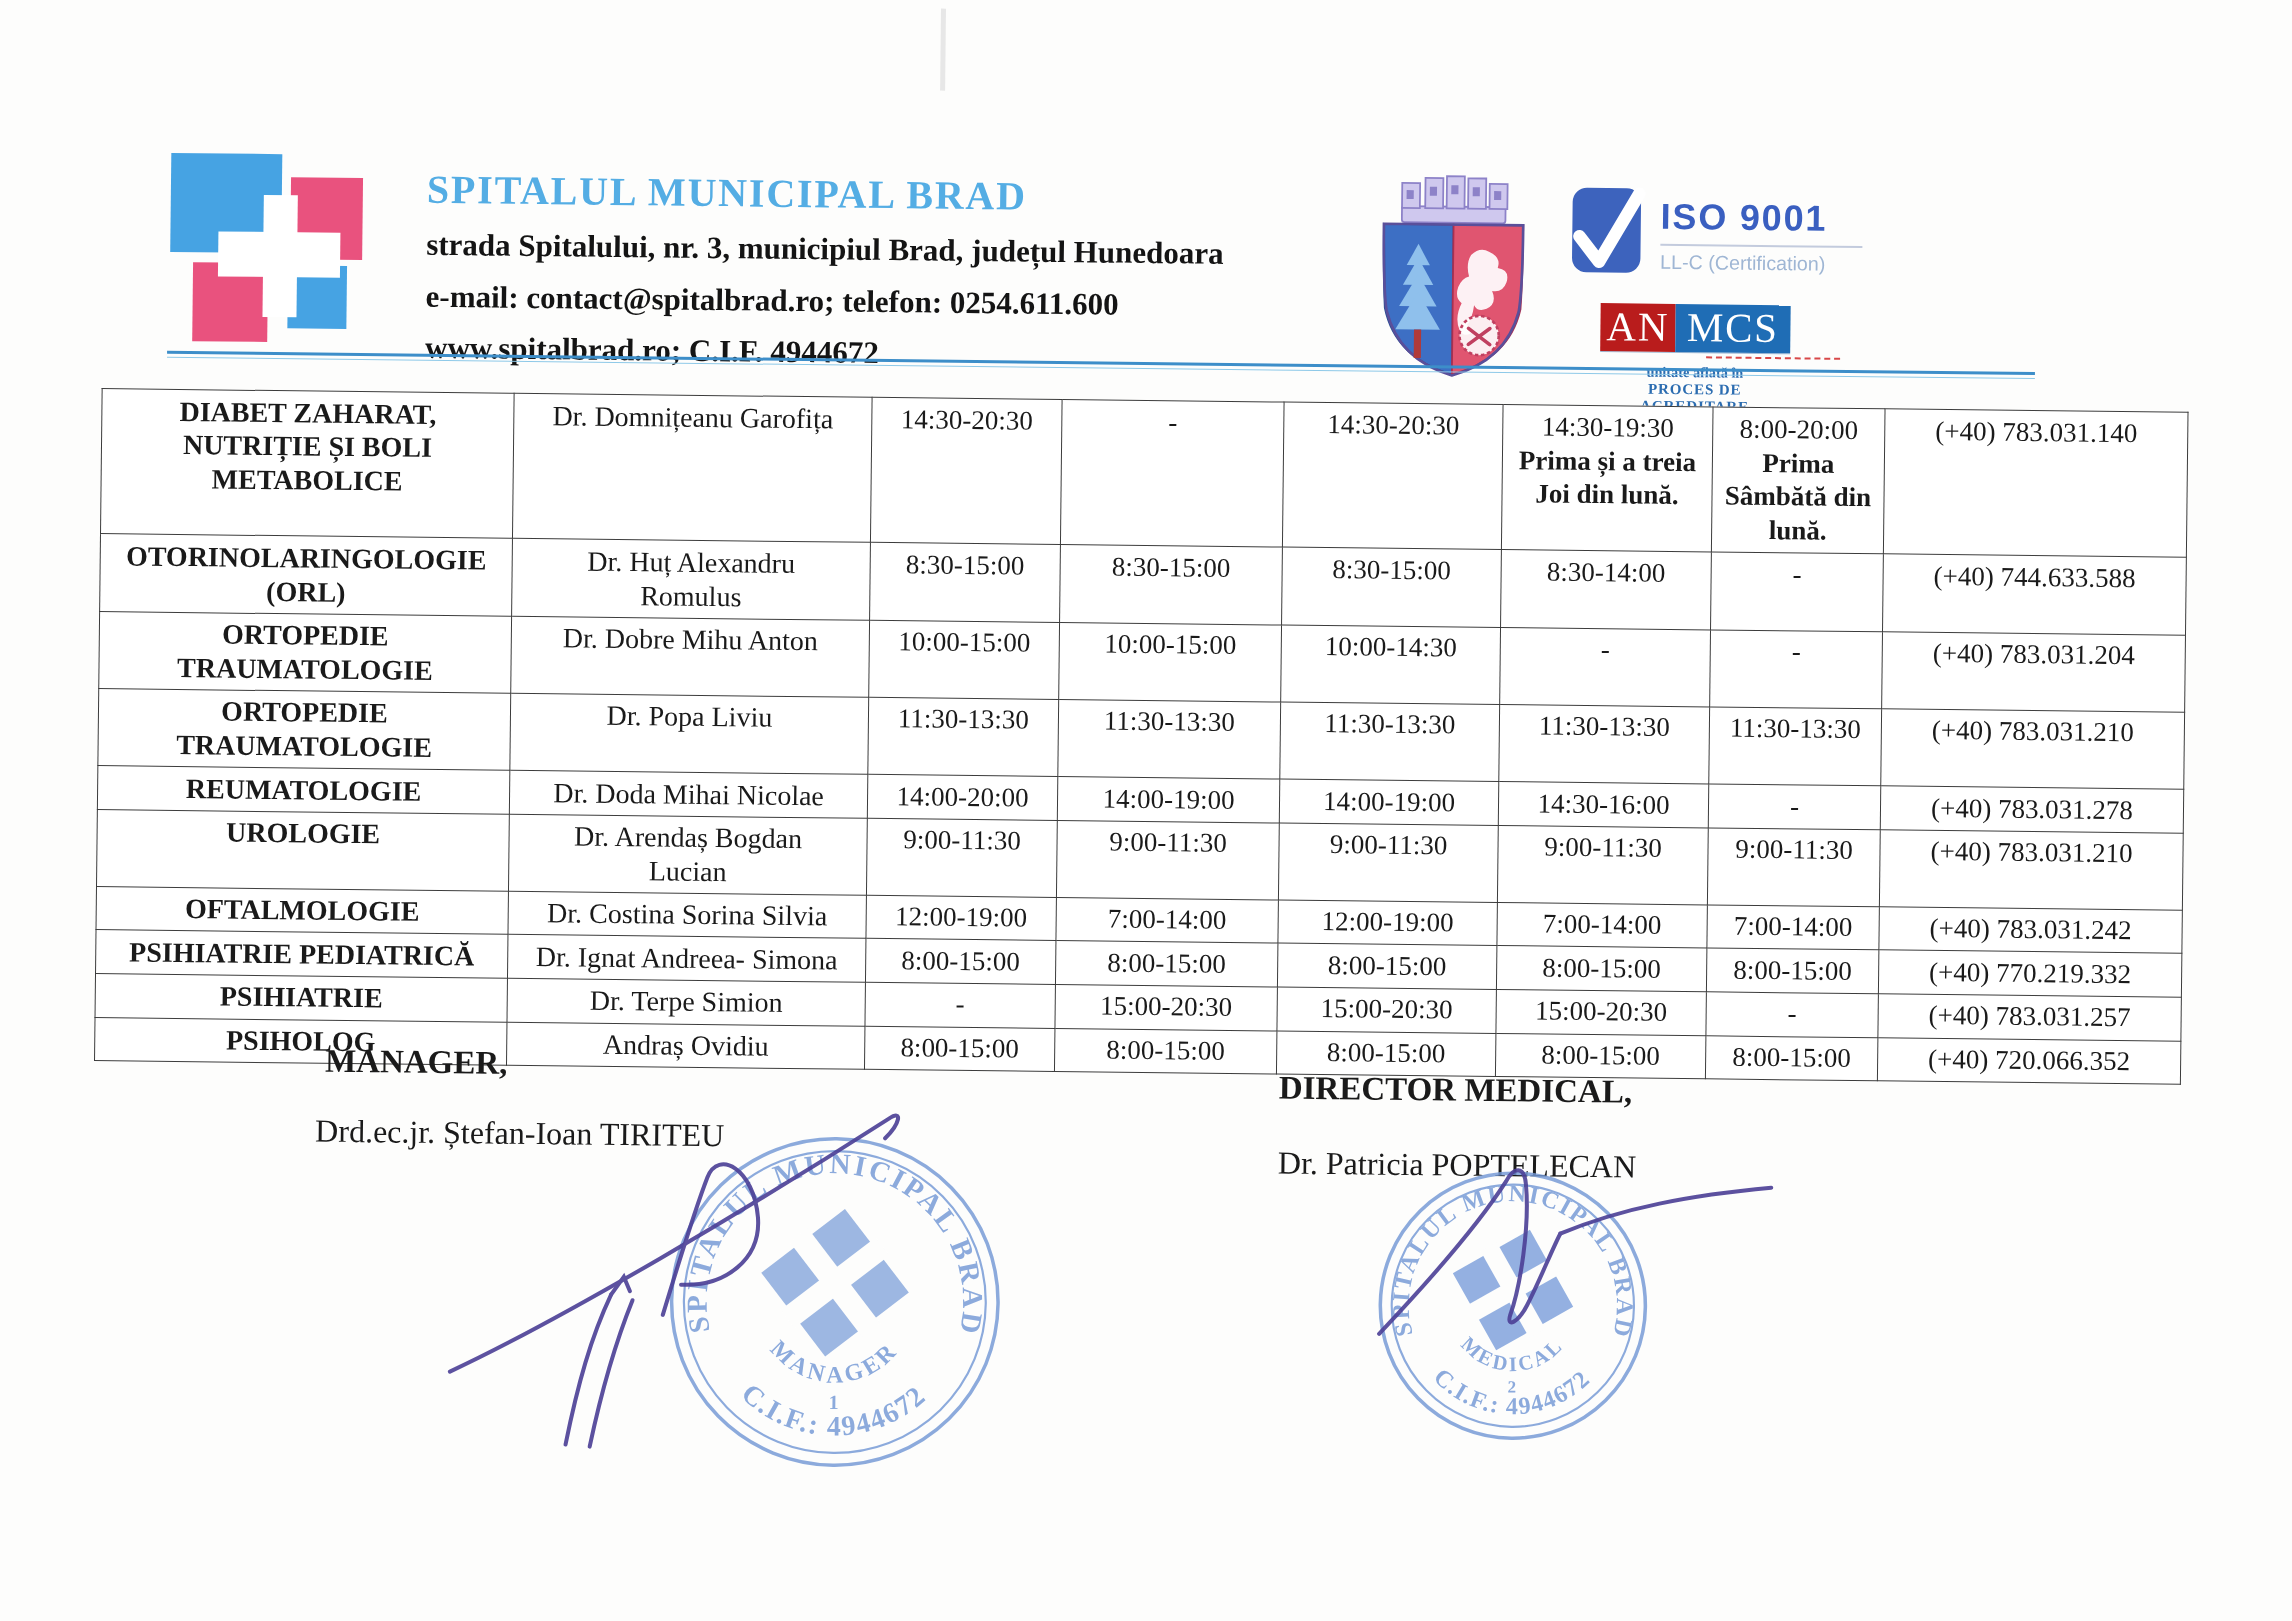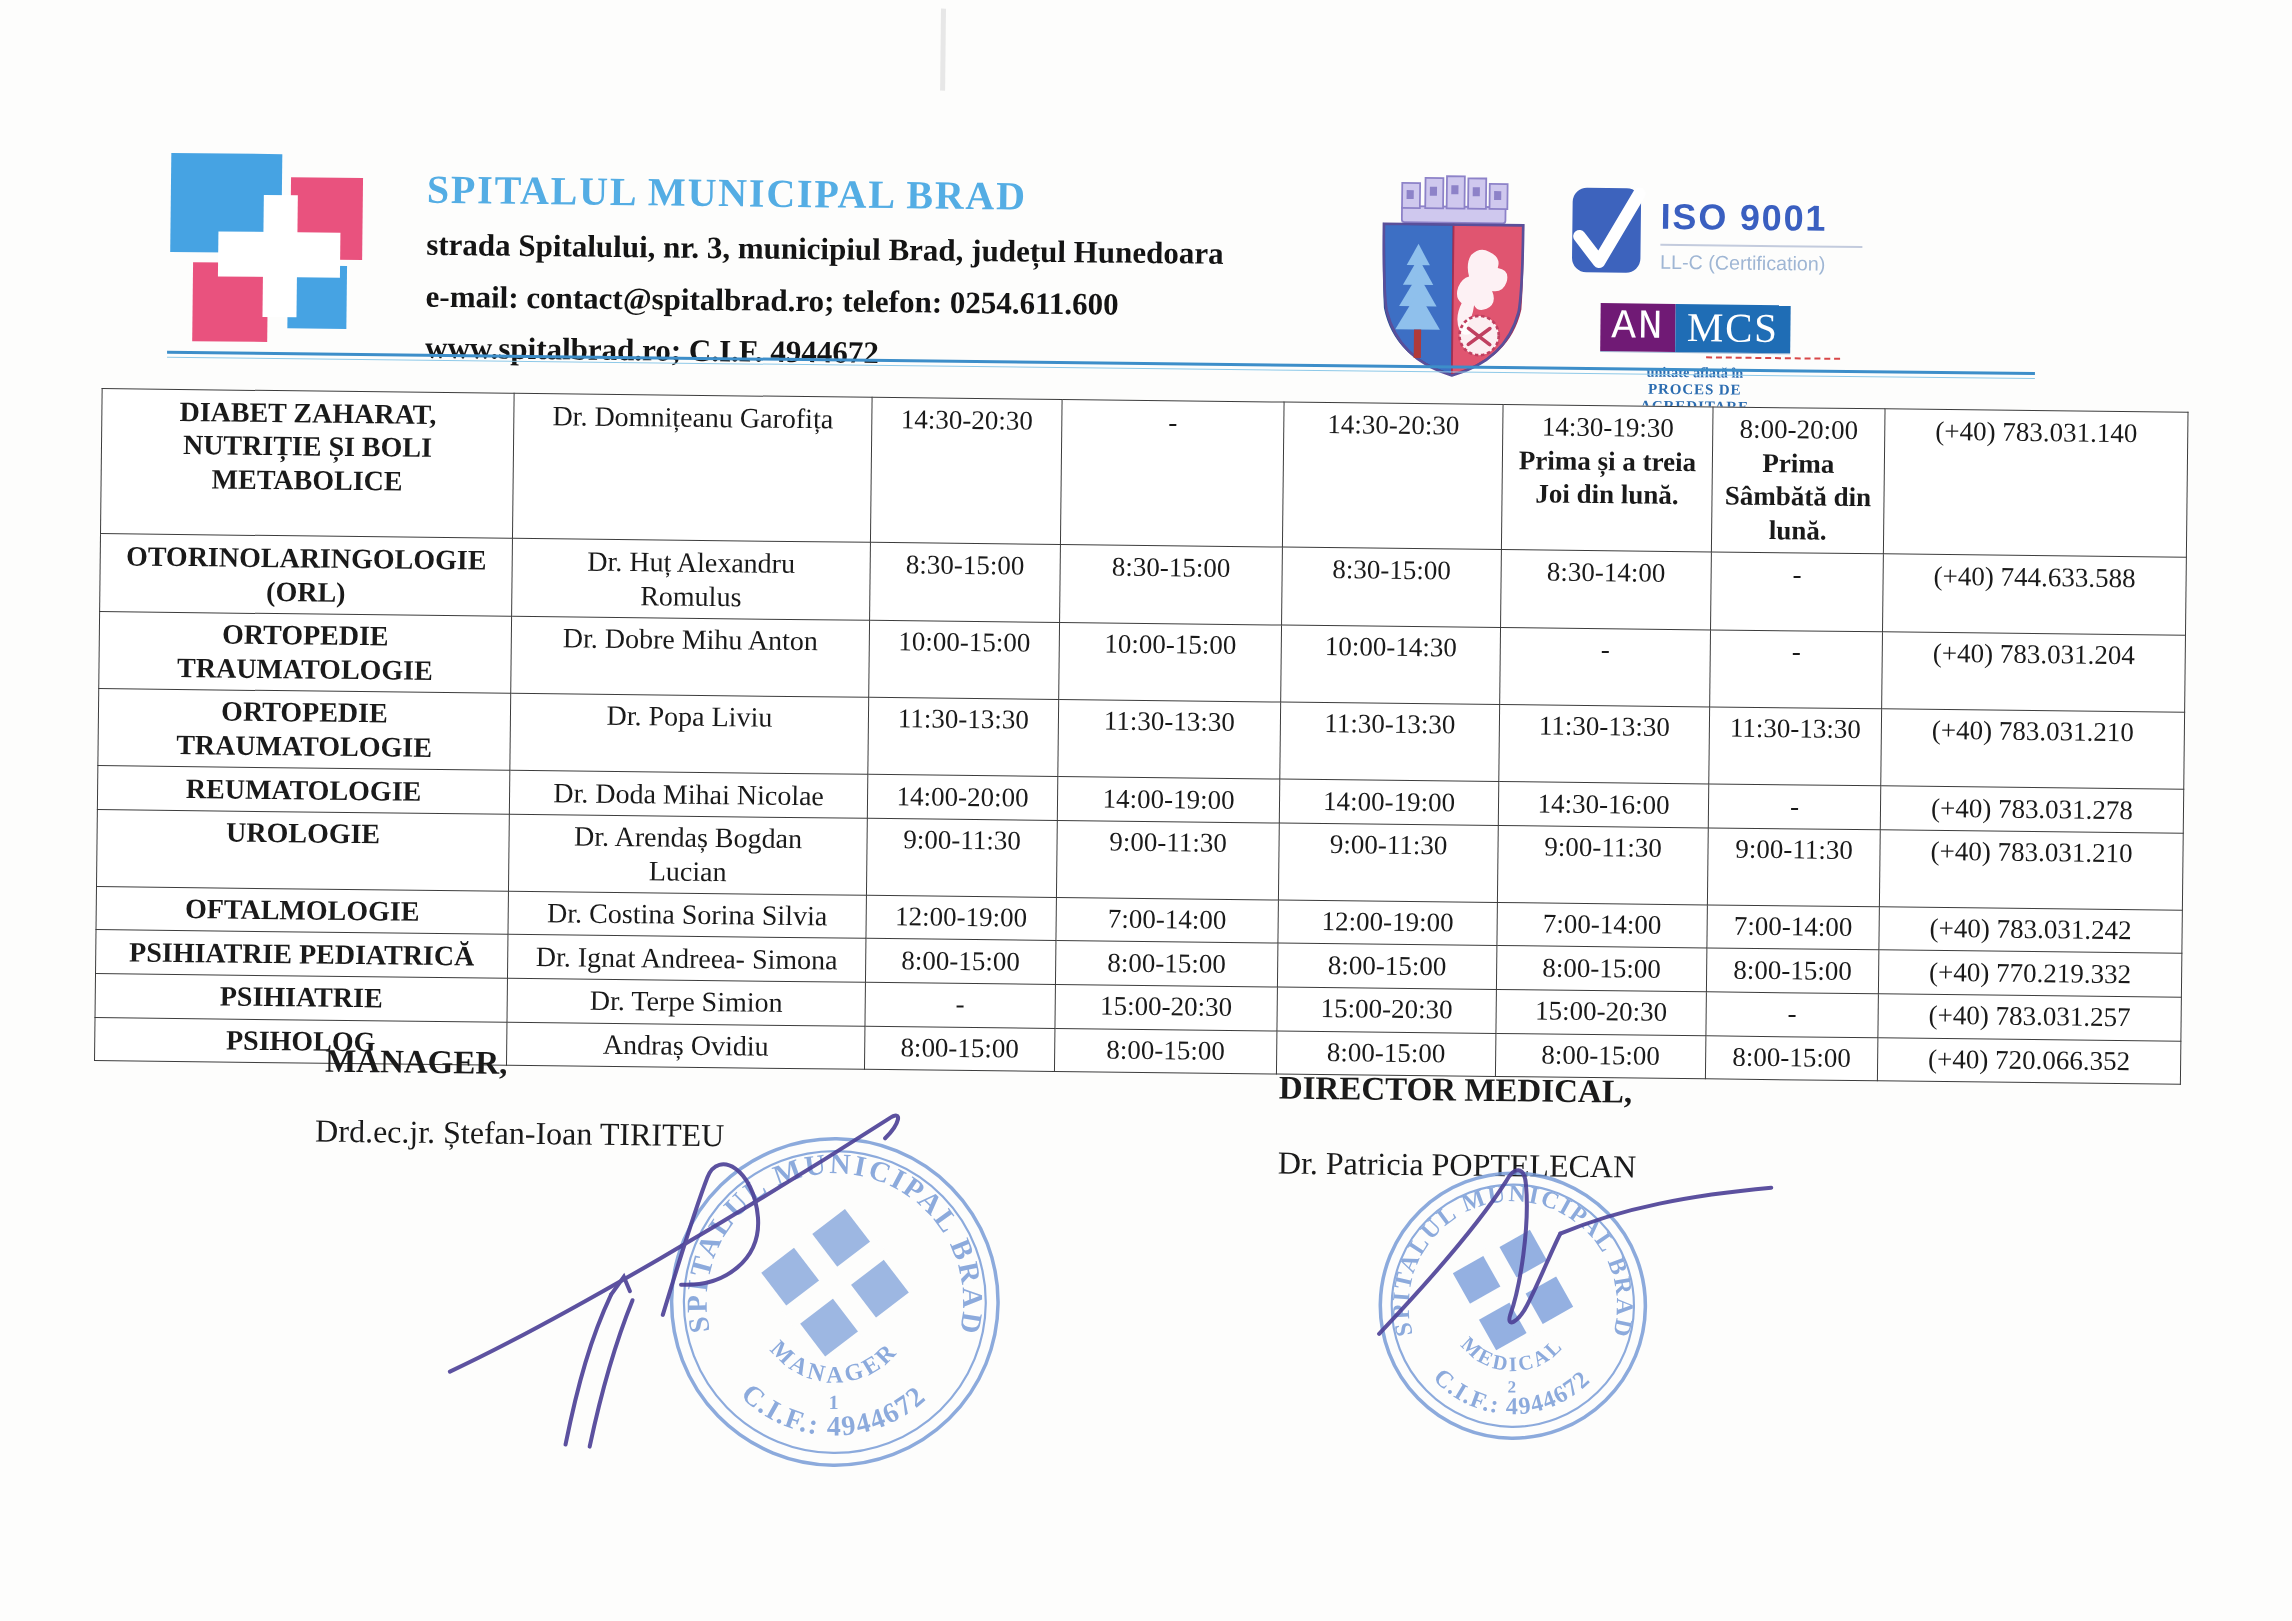--- a/index.html
+++ b/index.html
@@ -23,21 +23,21 @@
   .hl1{top:59px;} .hl2{top:111px;} .hl3{top:162px;}
 
   .iso{position:absolute;left:1569px;top:170px;}
   .iso-txt{position:absolute;left:90px;top:9px;}
   .iso-name{font-family:"Liberation Sans",sans-serif;font-size:36px;font-weight:bold;color:#3a5fc0;letter-spacing:1.8px;}
   .iso-rule{width:202px;height:1.8px;background:#c3cbdd;margin:6.3px 0 5.4px 0;}
   .iso-sub{font-family:"Liberation Sans",sans-serif;font-size:19.7px;color:#9fb6d4;}
 
   .anmcs{position:absolute;left:1600px;top:287px;width:197px;}
   .anmcs-band{display:flex;width:190px;height:48px;border-bottom:1.8px solid #9db8d4;}
-  .anmcs-an{width:78px;background:#701a75;color:#fff;font-size:41px;line-height:47px;text-align:center;letter-spacing:1.8px;font-family:Liberation Mono, monospace;}
+  .anmcs-an{width:78px;background:#b91c1c;color:#fff;font-size:41px;line-height:47px;text-align:center;letter-spacing:1.8px;}
   .anmcs-mcs{width:120px;background:#1f6db5;color:#fff;font-size:41px;line-height:47px;text-align:center;letter-spacing:1.8px;}
   .anmcs-red{position:absolute;left:106px;top:52px;width:134px;border-top:2.7px dashed #d84848;}
   .anmcs-sub1{margin-top:10.7px;text-align:center;width:190px;font-size:14.3px;font-weight:bold;color:#2b6cb0;}
   .anmcs-sub2{text-align:center;width:190px;font-size:15px;font-weight:bold;color:#2b6cb0;letter-spacing:0.9px;}
 
   .seprule{position:absolute;left:167px;top:351px;width:1868px;height:2.7px;
            border-top:3.6px solid #3d8ec9;border-bottom:1.8px solid #8ec9e8;}
 
   
   .schedule{position:absolute;left:102px;top:389px;border-collapse:collapse;table-layout:fixed;

